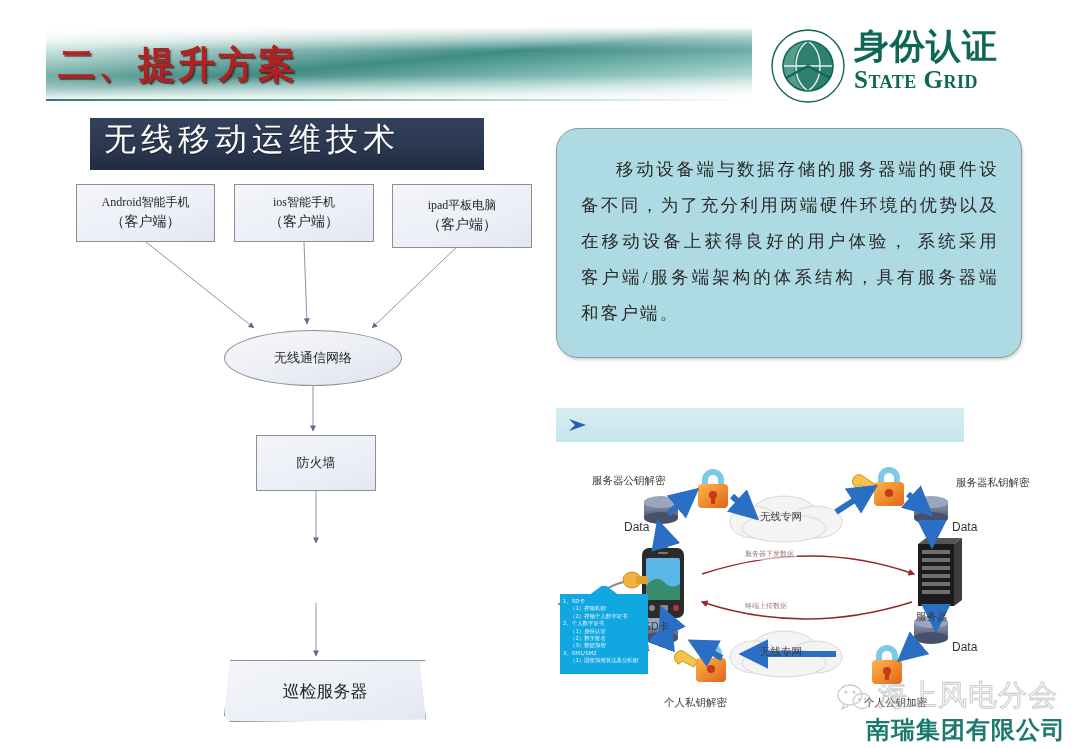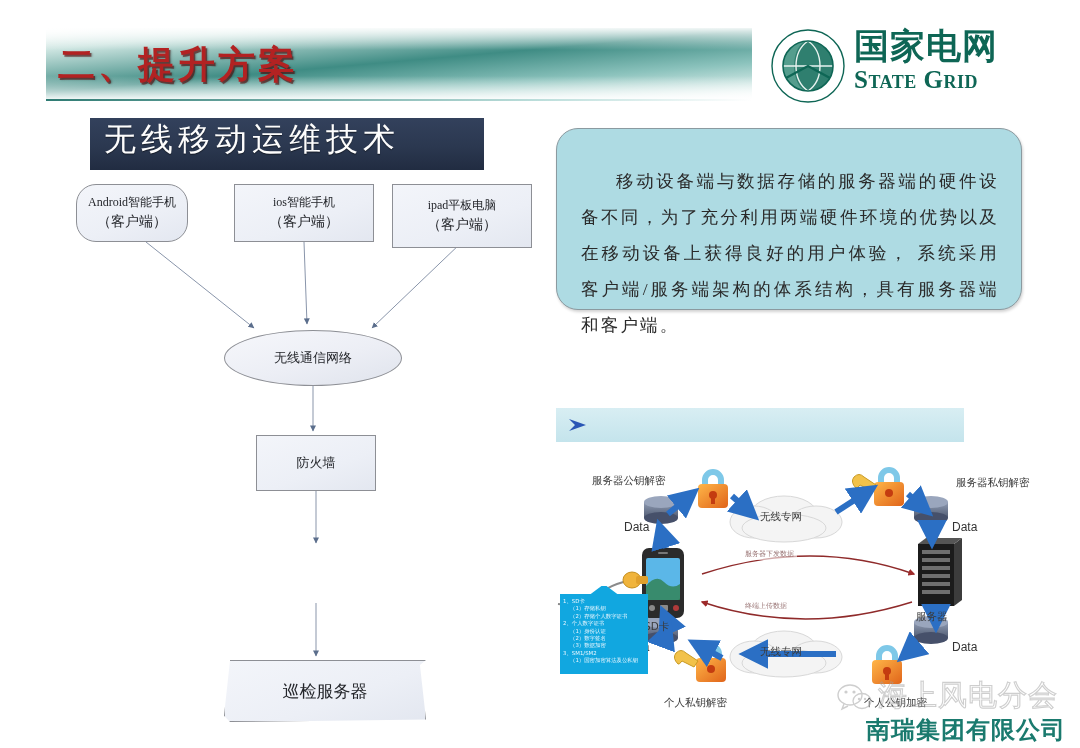--- a/index.html
+++ b/index.html
@@ -65,21 +65,21 @@
   .node{
     position:absolute;box-sizing:border-box;
     background:linear-gradient(160deg,#f3f5fa 0%,#eceff6 60%,#e3e7f0 100%);
     border:1px solid #8d8f95;
     display:flex;flex-direction:column;align-items:center;justify-content:center;
     font-family:"Liberation Serif","DejaVu Serif",serif;
     color:#24262b;line-height:1.45;text-align:center;
   }
   .node .l1{font-size:12px;}
   .node .l2{font-size:14px;}
-  .n-and{left:0px;  top:72px;width:112px;height:58px;border-radius:20px;}
+  .n-and{left:0px;  top:72px;width:139px;height:58px;}
   .n-ios{left:158px;top:72px;width:140px;height:58px;}
   .n-pad{left:316px;top:72px;width:140px;height:64px;}
 
   .ellipse{
     position:absolute;left:148px;top:218px;width:178px;height:56px;box-sizing:border-box;
     border-radius:50%;border:1px solid #8d8f95;
     background:linear-gradient(165deg,#f6f7fb 0%,#eceef5 55%,#dfe3ec 100%);
     display:flex;align-items:center;justify-content:center;
     font-family:"Liberation Serif","DejaVu Serif",serif;font-size:13px;color:#24262b;
   }
@@ -92,24 +92,24 @@
     border:1px solid #8d8f95;box-sizing:border-box;
     background:linear-gradient(160deg,#f3f5fa 0%,#eceff6 60%,#e3e7f0 100%);
     clip-path:polygon(3% 0%,100% 0%,97% 8%,100% 96%,3% 100%,0% 90%);
     display:flex;align-items:center;justify-content:center;
     font-family:"Liberation Serif","DejaVu Serif",serif;font-size:17px;color:#24262b;
   }
   .flow svg.edges{position:absolute;left:0;top:0;width:470px;height:630px;overflow:visible;}
 
   
   .tcard{
-    position:absolute;left:556px;top:128px;width:466px;height:182px;box-sizing:border-box;
+    position:absolute;left:556px;top:128px;width:466px;height:230px;box-sizing:border-box;
     background:#aedbe3;border:1px solid #8b9aa0;border-radius:22px;
     box-shadow:1px 2px 3px rgba(0,0,0,.18);
-    padding:34px 22px 10px 24px;
+    padding:22px 22px 10px 24px;
   }
   .tcard p{
     margin:0;text-indent:2em;
     font-family:"Liberation Serif","DejaVu Serif",serif;
     font-size:17.5px;line-height:36px;color:#2a2a2a;letter-spacing:2.2px;
     text-align:justify;
   }
 
   
   .sec-head{
@@ -183,21 +183,21 @@
       <circle cx="38" cy="38" r="36" fill="none" stroke="#0e6655" stroke-width="1.4"></circle>
       <circle cx="38" cy="38" r="25" fill="#2f7f6f"></circle>
       <path d="M38 13 a25 25 0 0 0 0 50 a14 25 0 0 1 0 -50z" fill="#5ba293" opacity=".85"></path>
       <path d="M13 38 h50" stroke="#e9f3f0" stroke-width="1.6" fill="none"></path>
       <path d="M38 13 C22 24 22 52 38 63" stroke="#e9f3f0" stroke-width="1.4" fill="none"></path>
       <path d="M38 13 C54 24 54 52 38 63" stroke="#e9f3f0" stroke-width="1.4" fill="none"></path>
       <path d="M16 50 L38 38 L60 50" stroke="#0e6655" stroke-width="2.4" fill="none"></path>
       <circle cx="38" cy="38" r="25" fill="none" stroke="#0e6655" stroke-width="1.6"></circle>
     </svg>
     <div class="logo-txt">
-      <div class="logo-cn">国家电网</div>
+      <div class="logo-cn">身份认证</div>
       <div class="logo-en">State Grid</div>
     </div>
   </div>
 
   <div class="flow">
 
     <div class="fc-banner">
       <span>无线移动运维技术</span>
     </div>
 

